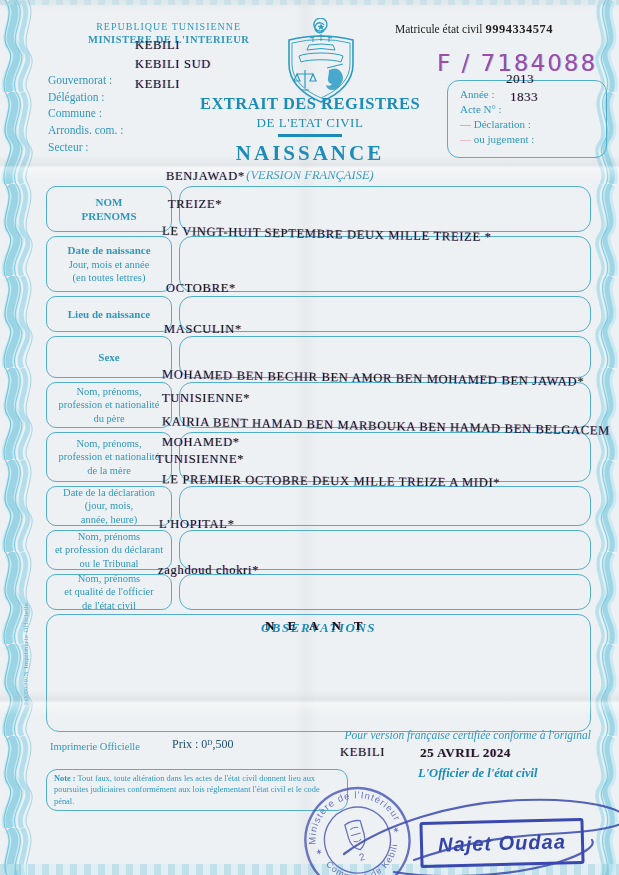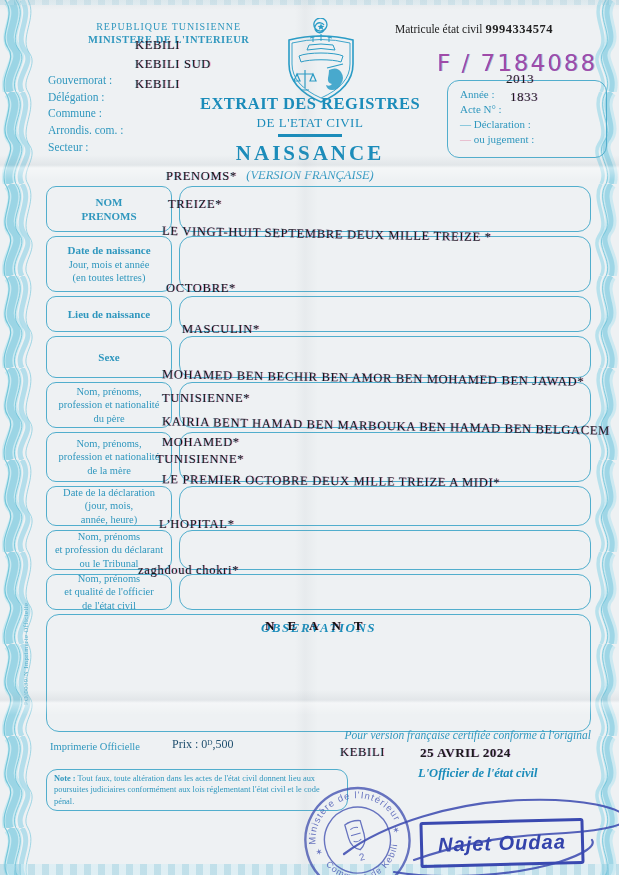--- a/index.html
+++ b/index.html
@@ -175,21 +175,21 @@
     <div class="t1">EXTRAIT DES REGISTRES</div>
     <div class="t2">DE L'ETAT CIVIL</div>
     <div class="bar"></div>
     <div class="t3">NAISSANCE</div>
     <div class="t4">(VERSION FRANÇAISE)</div>
   </div>
 
   <div class="fields">
 
     <div class="frow" style="height:46px">
-      <span class="typed tp" style="top:-17px;left:120px">PRENOMS*</span>
+      <span class="typed tp" style="top:-17px;left:120px">BENJAWAD*</span>
       <span class="typed tp" style="top:11px;left:122px">TREIZE*</span>
       <div class="flabel">
         <span class="b">NOM</span>
         <span class="b">PRENOMS</span>
       </div>
       <div class="fvalue"></div>
     </div>
 
     <div class="frow" style="height:56px">
       <span class="typed tp" style="top:-9px;left:116px;transform:rotate(1.1deg)">LE VINGT-HUIT SEPTEMBRE  DEUX MILLE TREIZE *</span>
@@ -203,21 +203,21 @@
 
     <div class="frow" style="height:36px">
       <span class="typed tp" style="top:-15px;left:120px">OCTOBRE*</span>
       <div class="flabel">
         <span class="b">Lieu de naissance</span>
       </div>
       <div class="fvalue"></div>
     </div>
 
     <div class="frow" style="height:42px">
-      <span class="typed tp" style="top:-14px;left:136px">MASCULIN*</span>
+      <span class="typed tp" style="top:-14px;left:118px">MASCULIN*</span>
       <div class="flabel">
         <span class="b">Sexe</span>
       </div>
       <div class="fvalue"></div>
     </div>
 
     <div class="frow" style="height:46px">
       <span class="typed tp" style="top:-11px;left:116px;transform:rotate(1deg)">MOHAMED BEN BECHIR BEN AMOR BEN MOHAMED BEN JAWAD*</span>
       <span class="typed tp" style="top:9px;left:116px">TUNISIENNE*</span>
       <div class="flabel">
@@ -254,21 +254,21 @@
       <span class="typed tp" style="top:-13px;left:113px">L'HOPITAL*</span>
       <div class="flabel">
         <span>Nom, prénoms</span>
         <span>et profession du déclarant</span>
         <span>ou le Tribunal</span>
       </div>
       <div class="fvalue"></div>
     </div>
 
     <div class="frow" style="height:36px">
-      <span class="typed tp" style="top:-11px;left:92px">zaghdoud chokri*</span>
+      <span class="typed tp" style="top:-11px;left:112px">zaghdoud chokri*</span>
       <div class="flabel">
         <span>Nom, prénoms</span>
         <span>et qualité de l'officier</span>
         <span>de l'état civil</span>
       </div>
       <div class="fvalue"></div>
     </div>
 
     <div class="obsbox">
       <div class="obshead">

